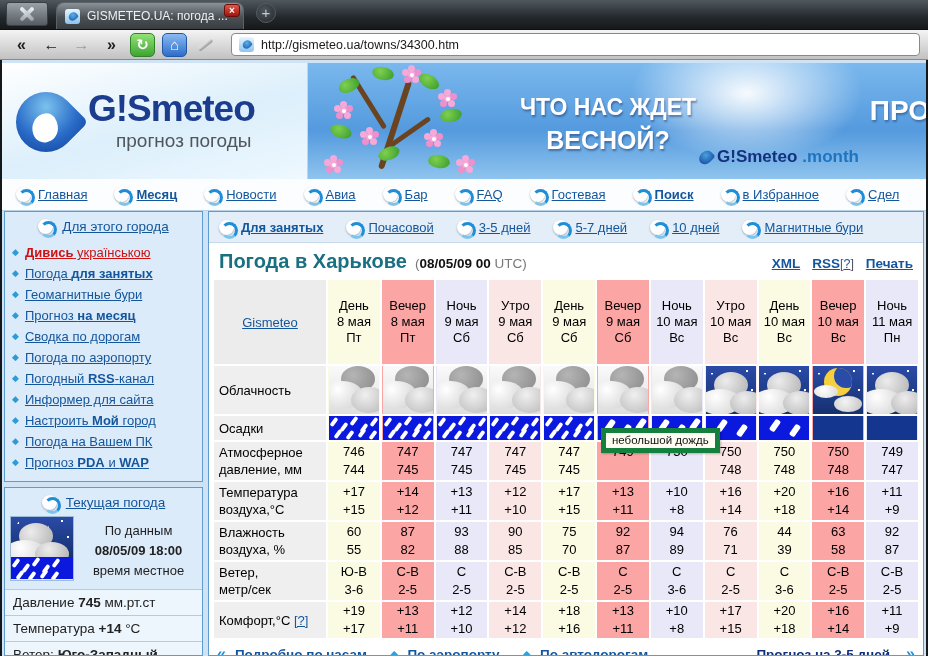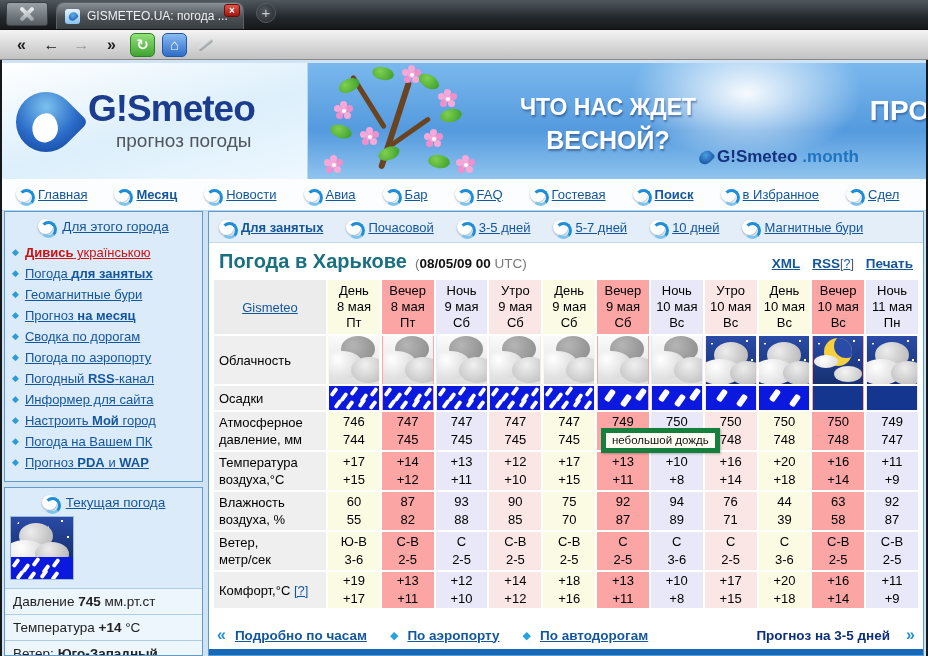--- a/index.html
+++ b/index.html
@@ -84,21 +84,21 @@
 .title-actions .lnk{font-size:13.5px;font-weight:bold}
 .help-br{color:#556;font-weight:normal;font-size:12.5px}
 .help-br u{color:#14569c;cursor:pointer}
 
 .table-wrap{position:relative;padding:0 3px;flex:none}
 table.wt{border-collapse:separate;border-spacing:2px;width:100%;table-layout:fixed}
 table.wt td{text-align:center;font-size:13px;color:#000;vertical-align:middle;padding:0}
 .lbl{background:#efefef;text-align:left !important;padding:2px 5px !important;font-size:13px;color:#222;line-height:17px}
 .corner{background:#ececec}
 .corner .lnk{font-size:13px}
-.hcell{font-size:12.5px;padding:3px 0 !important}
+.hcell{font-size:12.5px;padding:18px 0 !important}
 .hcell div{line-height:16px}
 .tint-day{background:#fbfbe3}
 .tint-evening{background:#fca5a5}
 .tint-night{background:#e8e8f8}
 .tint-morning{background:#fbe6e6}
 .pair div{line-height:18px;height:18px}
 
 .wicon{width:50px;height:48px;margin:0 auto;position:relative;overflow:hidden;background:linear-gradient(#fafafa,#dedede)}
 .wicon i{position:absolute;border-radius:50%}
 .overcast .p1{width:34px;height:26px;background:radial-gradient(circle at 35% 35%,#b5b5b5,#8a8a8a);top:0;left:12px}
@@ -159,20 +159,24 @@
   </div>
 
   <div class="toolbar">
     <span class="nav-btn">«</span>
     <span class="nav-btn">←</span>
     <span class="nav-btn disabled">→</span>
     <span class="nav-btn">»</span>
     <span class="sq-btn refresh">↻</span>
     <span class="sq-btn home">⌂</span>
     <span class="pencil"></span>
+    <div class="urlbar">
+      <span class="favicon"></span>
+      <span>http://gismeteo.ua/towns/34300.htm</span>
+    </div>
   </div>
 
   <div class="site">
 
     <div class="banner">
       <div class="logo-block">
         <span class="logo-drop"></span>
         <div>
           <div class="logo-title">G!Smeteo</div>
           <div class="logo-sub">прогноз погоды</div>
@@ -326,20 +330,25 @@
                   <i></i>
                   <i></i>
                   <i></i>
                   <i></i>
                   <i></i>
                   <i></i>
                   <i></i>
                   <i></i>
                 </div>
             </div>
+            <div class="cur-info">
+              <div>По данным</div>
+              <div><b>08/05/09 18:00</b></div>
+              <div>время местное</div>
+            </div>
           </div>
           <div class="cur-rows" id="cur-rows">
               <div class="cur-row"><span>Давление </span><b>745</b><span> мм.рт.ст</span></div>
               <div class="cur-row"><span>Температура </span><b>+14</b><span> °C</span></div>
               <div class="cur-row"><span>Ветер: </span><b>Юго-Западный</b><span></span></div>
             </div>
         </div>
       </div>
 
       <div class="mainpanel">

